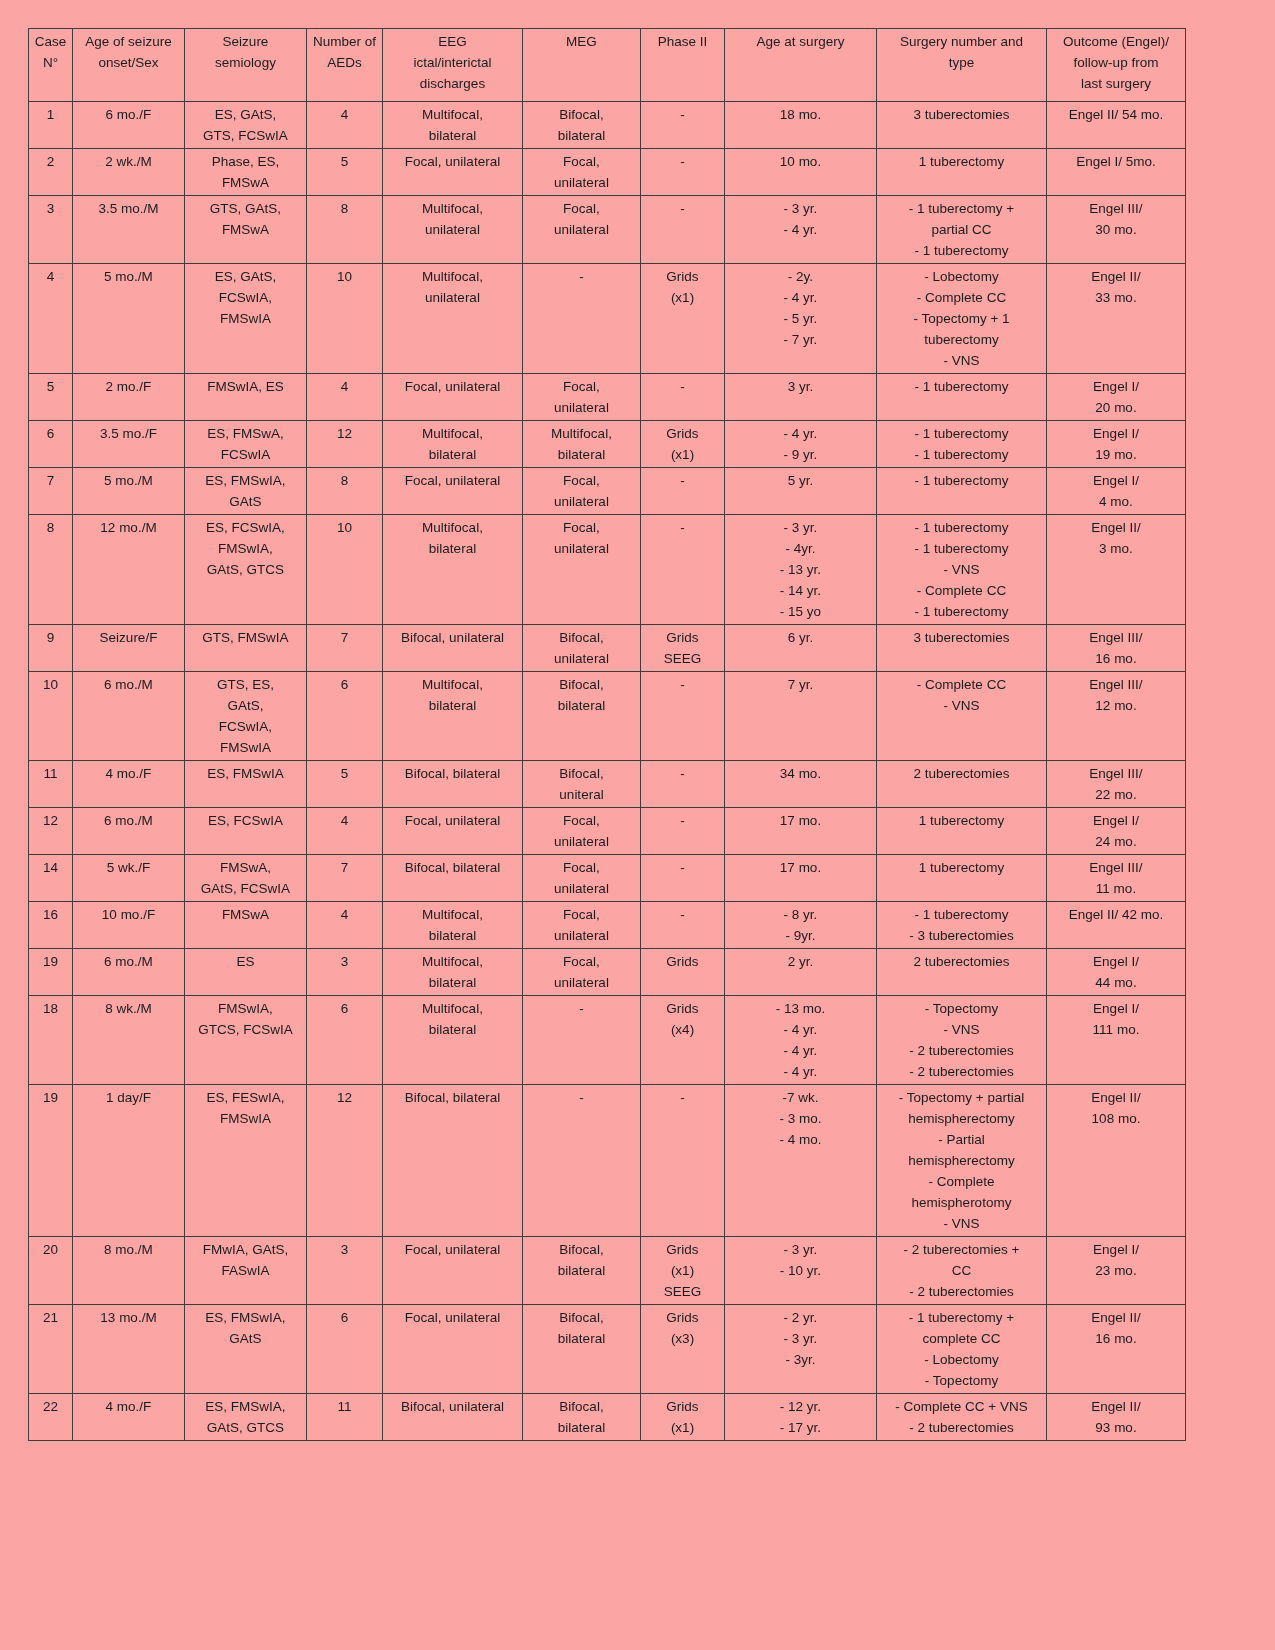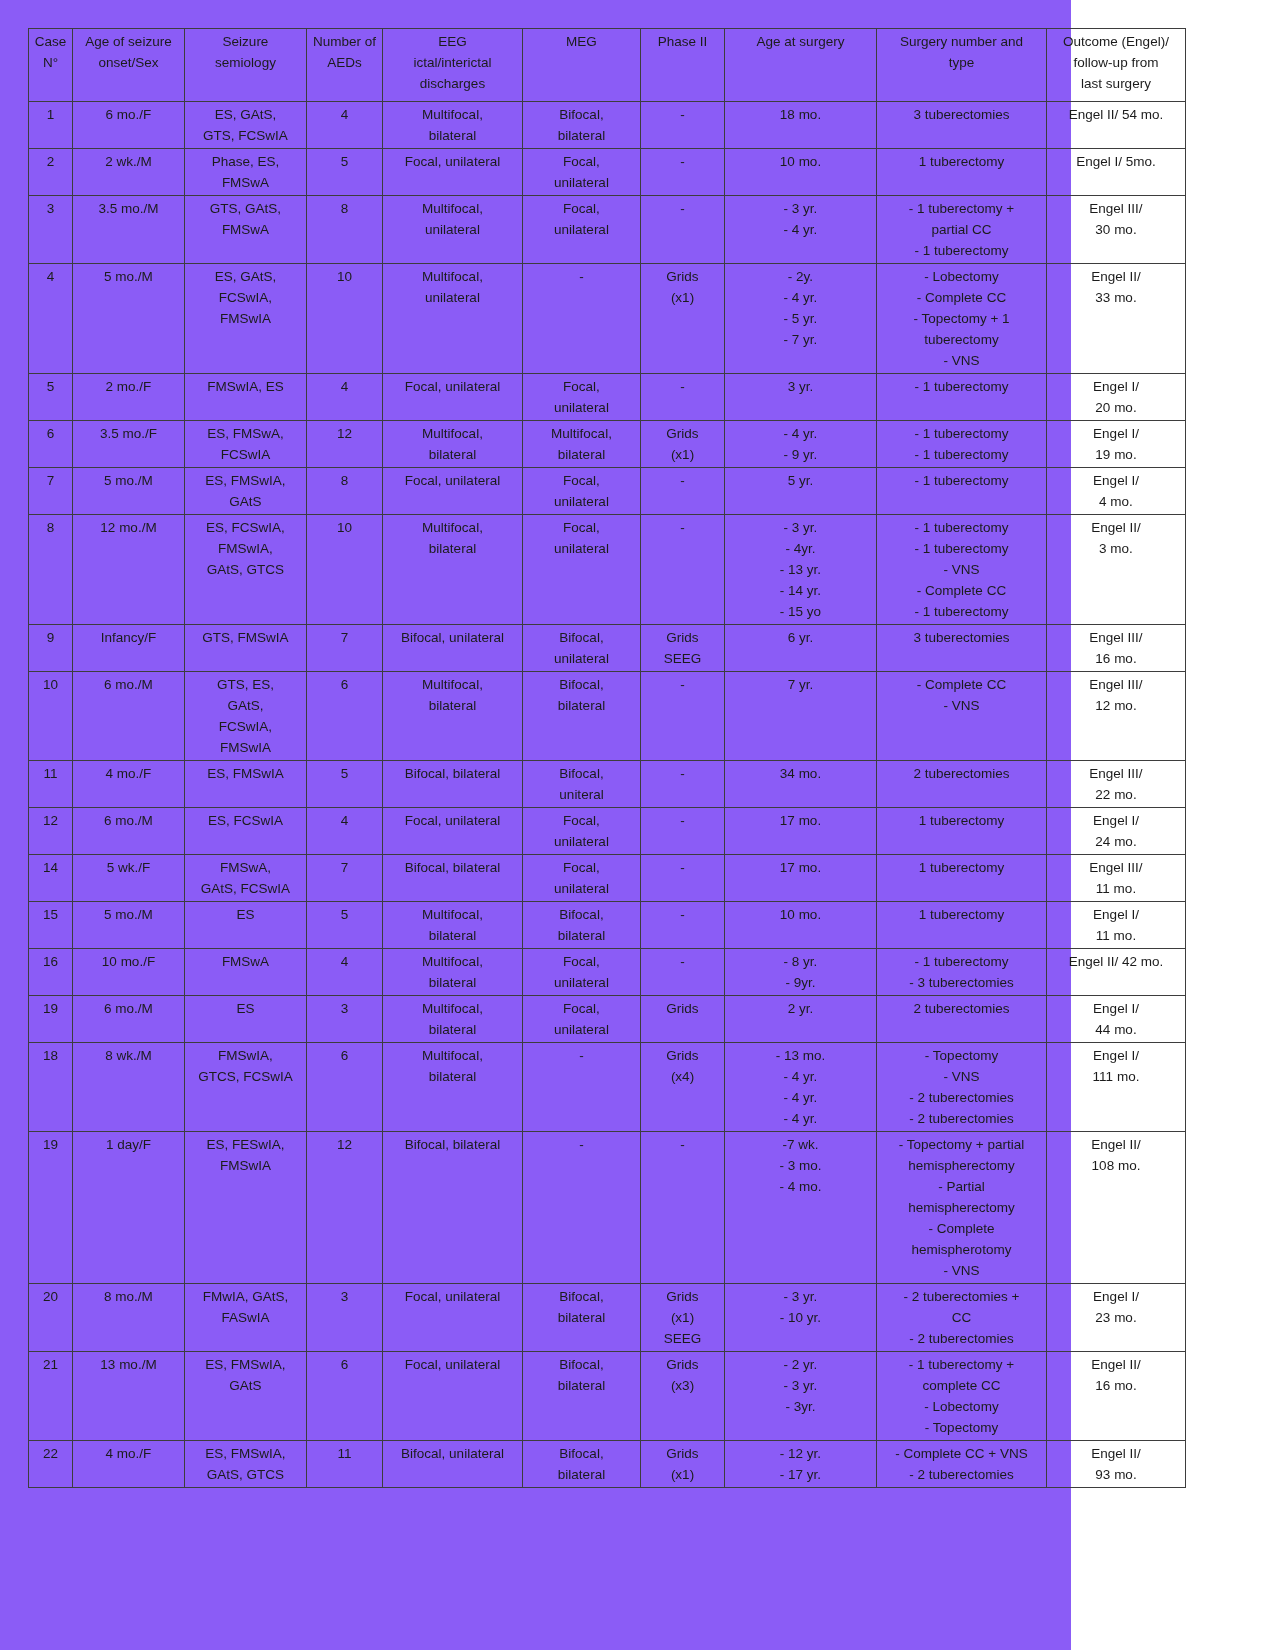--- a/index.html
+++ b/index.html
@@ -2,23 +2,23 @@
 <html><head>
 <meta charset="utf-8">
 <style>
   html, body {
     margin: 0;
     padding: 0;
     background: #ffffff;
   }
   .page {
     position: relative;
-    width: 1071px;
+    width: 1275px;
     height: 1650px;
-    background: #8b5cf6;
+    background: #fca5a5;
     font-family: "Liberation Sans", "DejaVu Sans", sans-serif;
     color: #1c1c1c;
   }
   table.cases {
     position: absolute;
     left: 28px;
     top: 28px;
     width: 1157px;
     border-collapse: collapse;
     table-layout: fixed;
@@ -221,21 +221,21 @@
           <td>- 1 tuberectomy
 - 1 tuberectomy
 - VNS
 - Complete CC
 - 1 tuberectomy</td>
           <td>Engel II/
 3 mo.</td>
         </tr>
         <tr>
           <td>9</td>
-          <td>Infancy/F</td>
+          <td>Seizure/F</td>
           <td>GTS, FMSwIA</td>
           <td>7</td>
           <td>Bifocal, unilateral</td>
           <td>Bifocal,
 unilateral</td>
           <td>Grids
 SEEG</td>
           <td>6 yr.</td>
           <td>3 tuberectomies</td>
           <td>Engel III/
@@ -294,35 +294,20 @@
           <td>FMSwA,
 GAtS, FCSwIA</td>
           <td>7</td>
           <td>Bifocal, bilateral</td>
           <td>Focal,
 unilateral</td>
           <td>-</td>
           <td>17 mo.</td>
           <td>1 tuberectomy</td>
           <td>Engel III/
-11 mo.</td>
-        </tr>
-        <tr>
-          <td>15</td>
-          <td>5 mo./M</td>
-          <td>ES</td>
-          <td>5</td>
-          <td>Multifocal,
-bilateral</td>
-          <td>Bifocal,
-bilateral</td>
-          <td>-</td>
-          <td>10 mo.</td>
-          <td>1 tuberectomy</td>
-          <td>Engel I/
 11 mo.</td>
         </tr>
         <tr>
           <td>16</td>
           <td>10 mo./F</td>
           <td>FMSwA</td>
           <td>4</td>
           <td>Multifocal,
 bilateral</td>
           <td>Focal,

